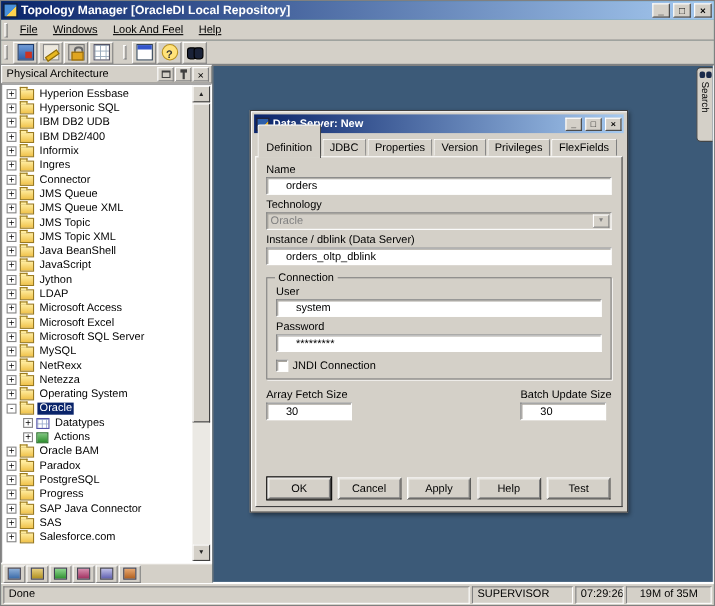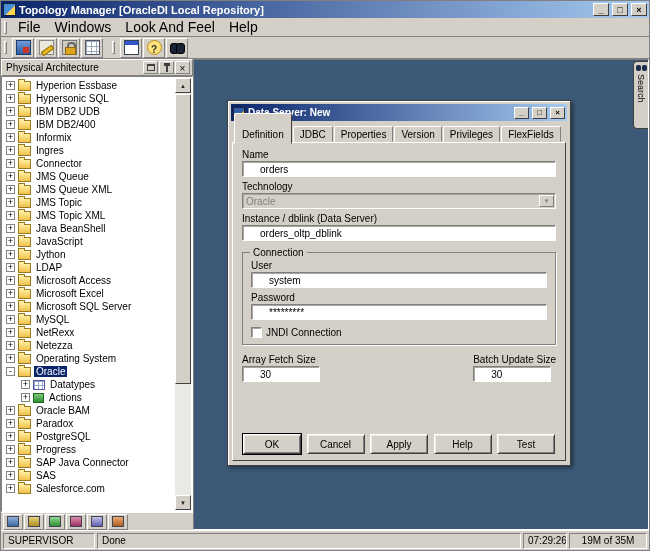--- a/index.html
+++ b/index.html
@@ -9,21 +9,21 @@
 
   
   .titlebar { height:17px; display:flex; align-items:center; gap:3px; padding:0 2px; background:linear-gradient(90deg,#0a246a,#a6caf0); }
   .app-icon { width:13px; height:13px; background:linear-gradient(135deg,#4a90d9 55%,#ffd34e 55%); border:1px solid #123; flex:none; }
   .title-text { color:#fff; font-weight:bold; font-size:11px; flex:1; white-space:nowrap; overflow:hidden; }
   .winbtn { width:16px; height:13px; font:bold 9px "Liberation Sans",sans-serif; line-height:10px; background:#d4d0c8; border:1px solid; border-color:#fff #404040 #404040 #fff; padding:0; flex:none; }
 
   
   .menubar { height:19px; display:flex; align-items:center; padding-left:2px; border-bottom:1px solid #808080; background:#d4d0c8; }
   .grip { width:3px; height:13px; border:1px solid; border-color:#fff #808080 #808080 #fff; margin:0 4px 0 1px; flex:none; }
-  .menu-item { padding:20px 7px; font-size:14px; white-space:nowrap; }
+  .menu-item { padding:20px 7px; font-size:10px; white-space:nowrap;text-decoration:underline; }
 
   
   .toolbar { height:22px; display:flex; align-items:center; padding:1px 2px; border-bottom:1px solid #808080; background:#d4d0c8; }
   .tb-group { display:flex; align-items:center; gap:1px; margin-right:8px; }
   .tb-btn { width:22px; height:20px; background:#d4d0c8; border:1px solid; border-color:#fff #808080 #808080 #fff; display:flex; align-items:center; justify-content:center; padding:0; }
   .icn { width:15px; height:15px; display:inline-block; position:relative; }
   .icn-connect-repository-icon { background:linear-gradient(180deg,#6f9bd8,#2f5fa8); border:1px solid #1c3a6b; }
   .icn-connect-repository-icon::after { content:""; position:absolute; right:1px; bottom:1px; width:6px; height:6px; background:#cc3322; }
   .icn-edit-icon { background:#ece8de; border:1px solid #888; }
   .icn-edit-icon::after { content:""; position:absolute; left:1px; top:7px; width:11px; height:3px; background:#e8b820; border:1px solid #8a6a10; transform:rotate(-35deg); }
@@ -453,19 +453,19 @@
               <button class="dlg-btn">Help</button>
               <button class="dlg-btn">Test</button>
             </div>
         </div>
       </div>
 
     </div>
   </div>
 
   <div class="statusbar">
+    <span class="sb-panel sb-status">Done</span>
     <span class="sb-panel sb-user">SUPERVISOR</span>
-    <span class="sb-panel sb-status">Done</span>
     <span class="sb-panel sb-time">07:29:26</span>
     <span class="sb-panel sb-mem">19M of 35M</span>
   </div>
 
 </div>
 
 </body></html>

